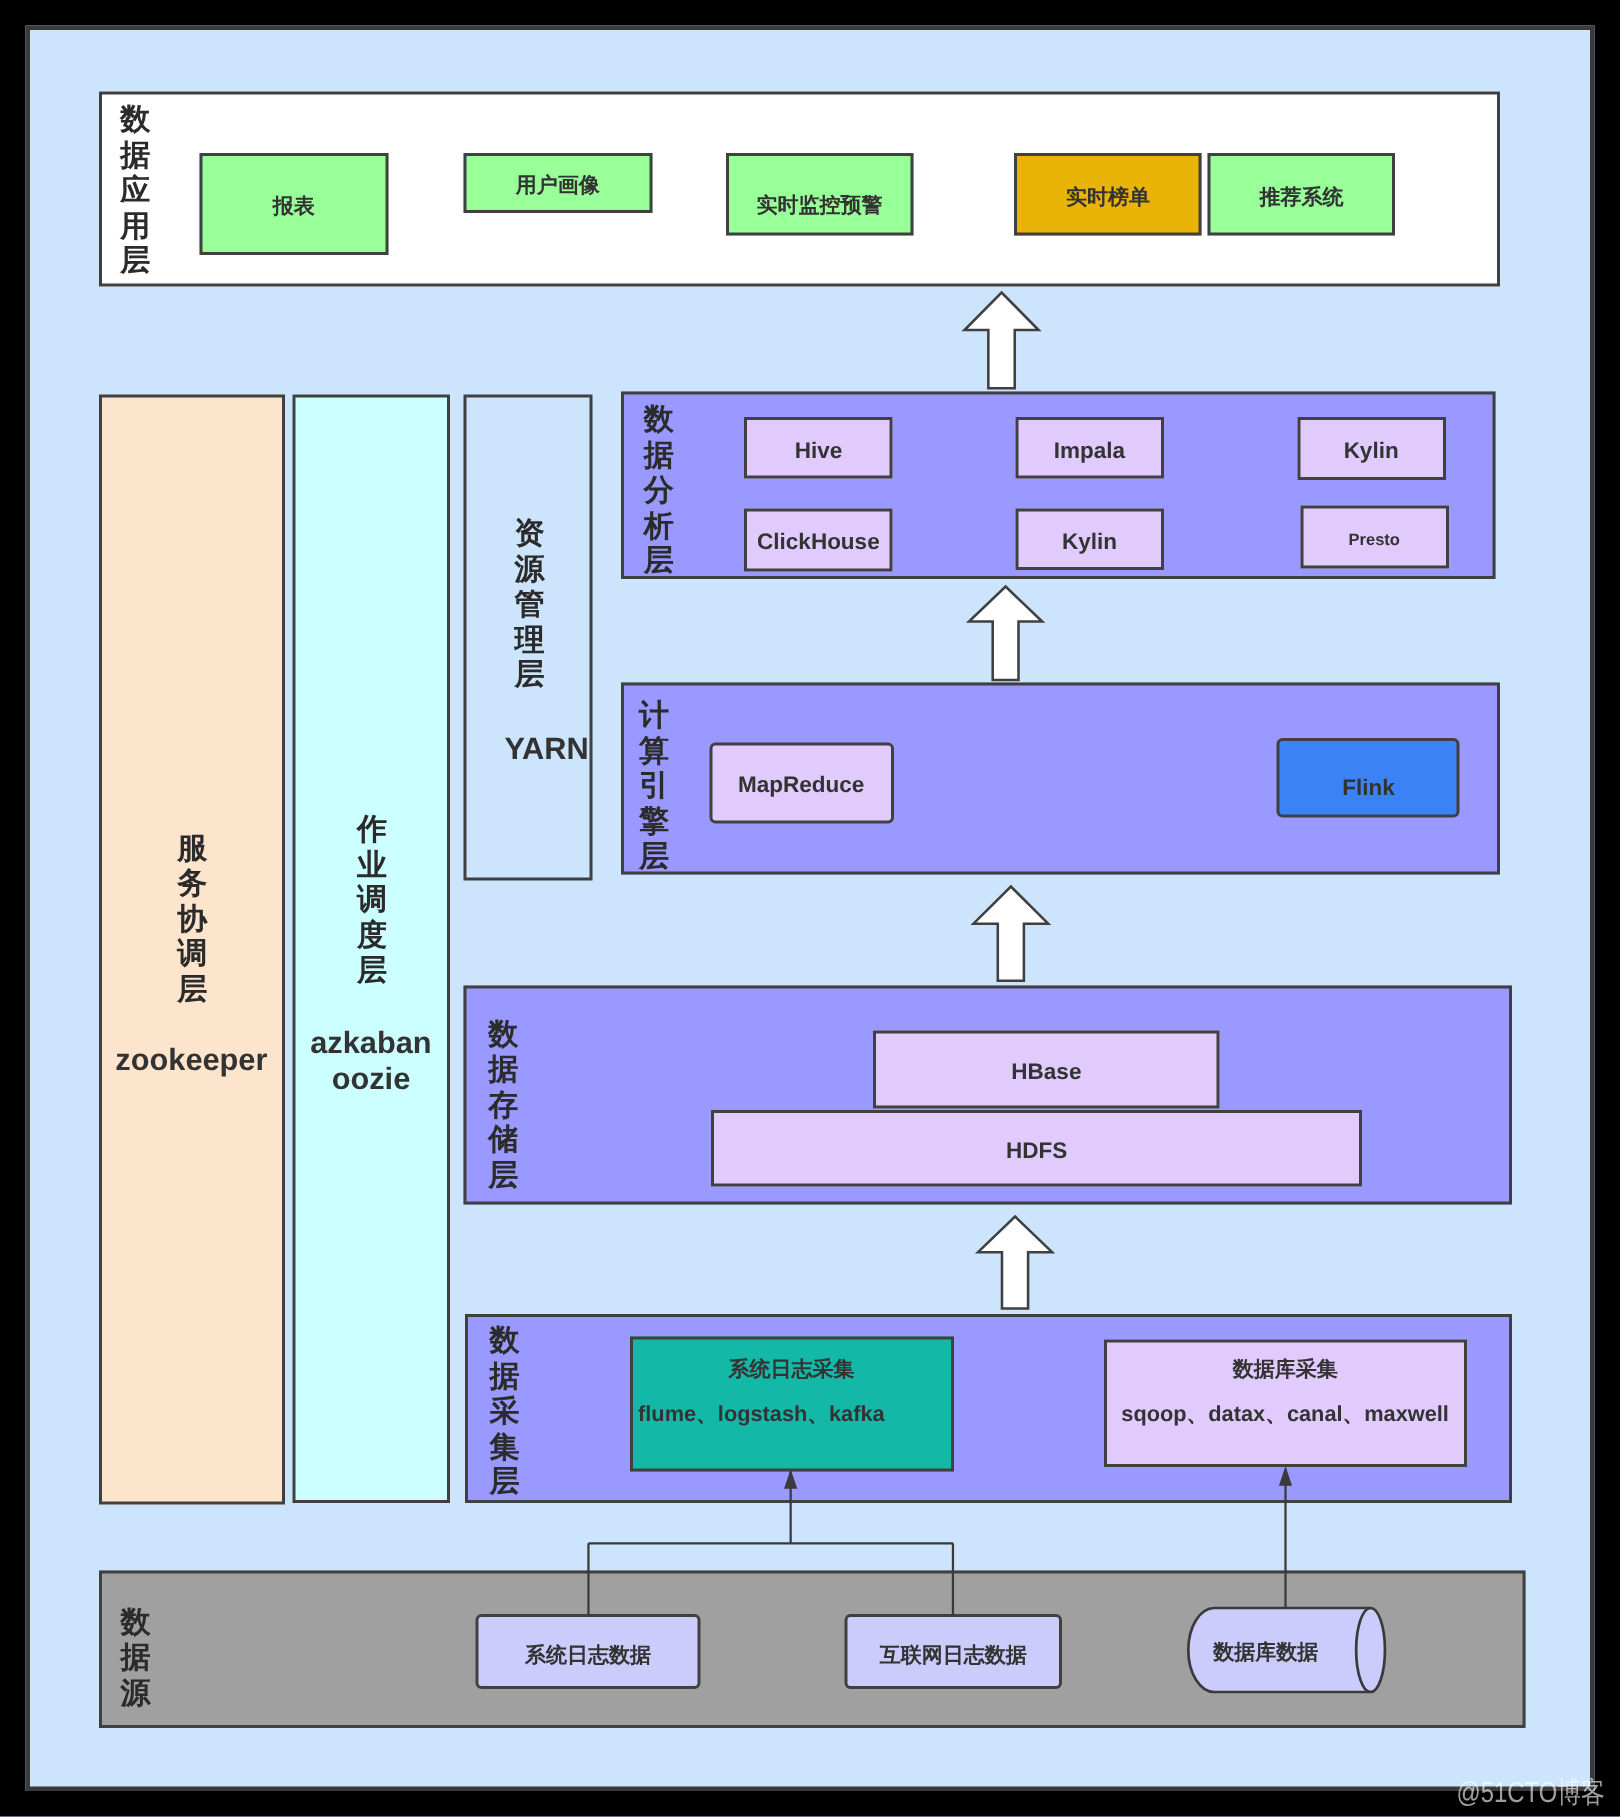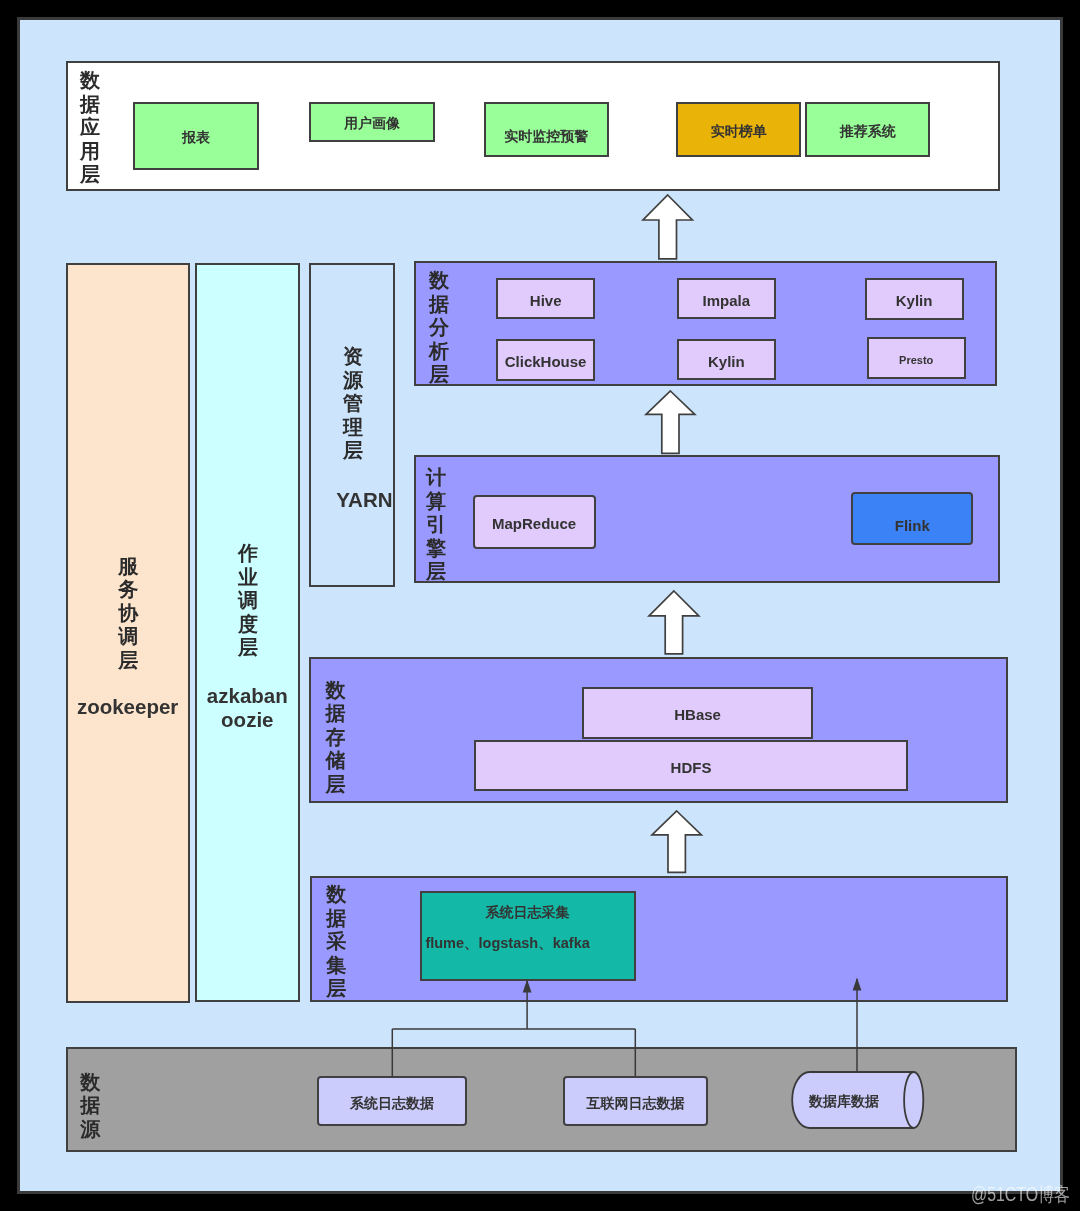--- a/index.html
+++ b/index.html
@@ -130,20 +130,24 @@
   <div class="bx" style="left:309.6px;top:875.5px;width:698px;height:126.9px;background:#9999ff;"></div>
   <div class="vlabel" style="left:316.3px;top:883.4px;width:40px;font-size:20px;line-height:23.5px;">数
 据
 采
 集
 层</div>
   <div class="bx" style="left:419.6px;top:891.2px;width:216px;height:89.5px;background:#14b8a6;">
     <div class="abs lbl" style="left:-2px;top:11.1px;width:216px;font-size:14px;">系统日志采集</div>
     <div class="abs lbl" style="left:-2px;top:41.1px;width:176px;font-size:14.5px;">flume、logstash、kafka</div>
   </div>
+  <div class="bx" style="left:736px;top:892.7px;width:241.5px;height:85px;background:#e0cbfc;">
+    <div class="abs lbl" style="left:-2px;top:9.6px;width:241.5px;font-size:14px;">数据库采集</div>
+    <div class="abs lbl" style="left:-2px;top:39.6px;width:241.5px;font-size:14.5px;">sqoop、datax、canal、maxwell</div>
+  </div>
   <div class="bx" style="left:66.4px;top:1047.2px;width:950.8px;height:104.7px;background:#a0a0a0;"></div>
   <div class="vlabel" style="left:70.3px;top:1070.9px;width:40px;font-size:20px;line-height:23.5px;">数
 据
 源</div>
   <div class="bx fx lbl" style="left:317.2px;top:1076px;width:149.7px;height:49.9px;background:#ccccfc;font-size:14px;border-radius:4px;padding-top:5px;">
     <span>系统日志数据</span>
   </div>
   <div class="bx fx lbl" style="left:562.9px;top:1076px;width:145.1px;height:50px;background:#ccccfc;font-size:14px;border-radius:4px;padding-top:5px;">
     <span>互联网日志数据</span>
   </div>

